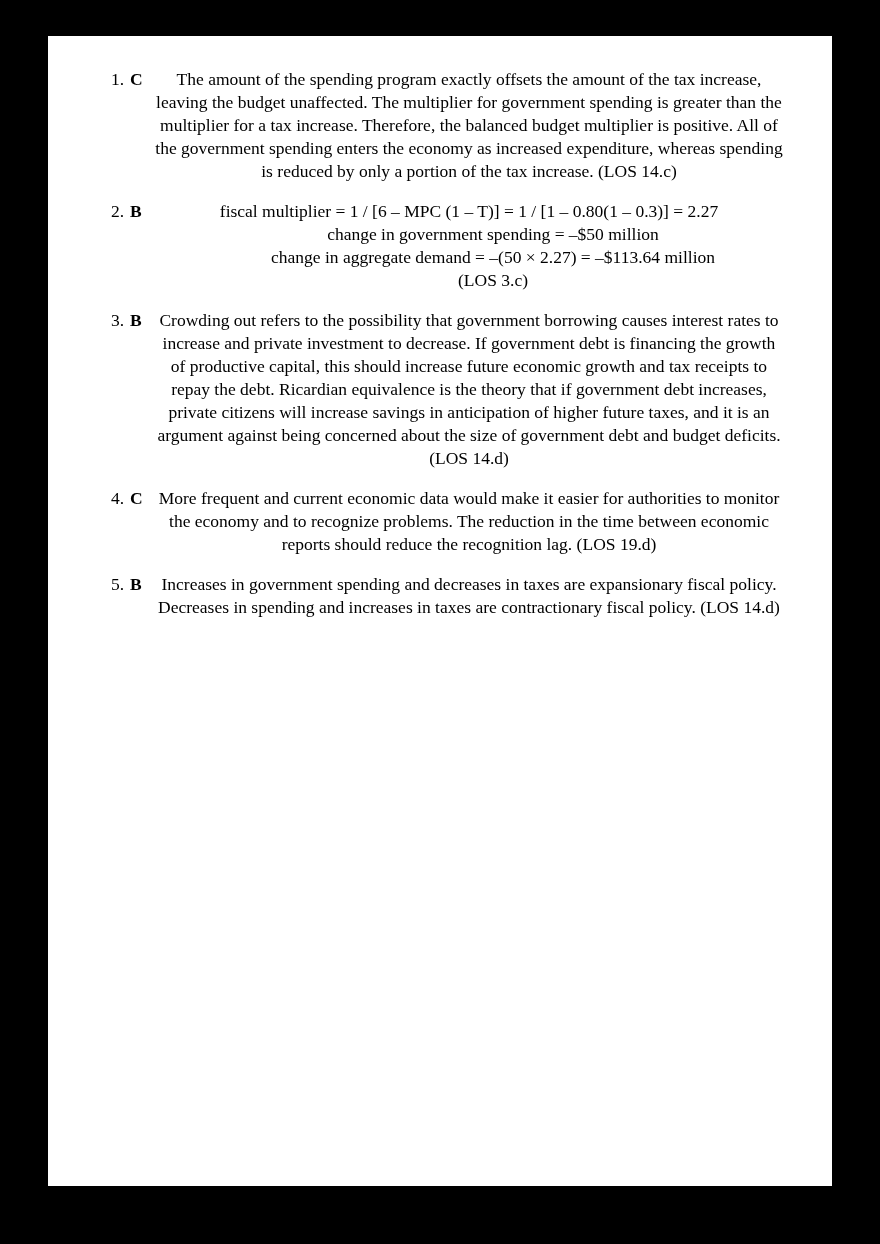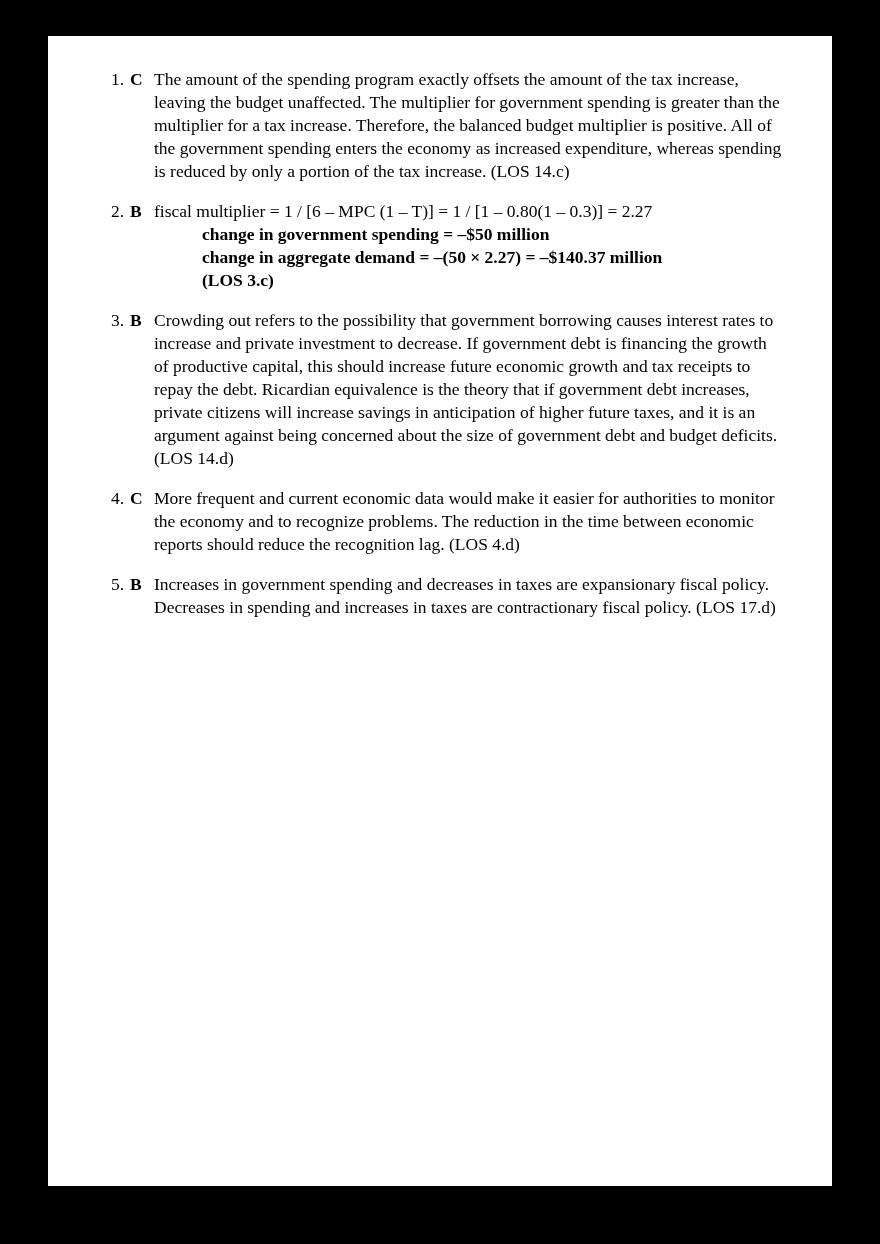--- a/index.html
+++ b/index.html
@@ -44,30 +44,29 @@
     text-align: left;
     padding-left: 6px;
     font-size: 17.5px;
     line-height: 23px;
     font-weight: bold;
   }
   .answer-body {
     flex: 1 1 auto;
     font-size: 17.5px;
     line-height: 23px;
-    text-align: left;
+    text-align: center;
     margin-left: 2px;
   }
   .answer-body .line {
     display: block;
   }
   .indent-line {
     display: block;
     padding-left: 48px;
-    font-weight: bold;
   }
 </style>
 </head>
 <body>
 
 <div class="page">
   <div class="content">
 
     <div class="answer">
       <div class="answer-num">1.</div>
@@ -76,43 +75,43 @@
         <span class="line">The amount of the spending program exactly offsets the amount of the tax increase, leaving the budget unaffected. The multiplier for government spending is greater than the multiplier for a tax increase. Therefore, the balanced budget multiplier is positive. All of the government spending enters the economy as increased expenditure, whereas spending is reduced by only a portion of the tax increase. (LOS 14.c)</span>
       </div>
     </div>
 
     <div class="answer">
       <div class="answer-num">2.</div>
       <div class="answer-letter">B</div>
       <div class="answer-body">
         <span class="line">fiscal multiplier = 1 / [6 – MPC (1 – T)] = 1 / [1 – 0.80(1 – 0.3)] = 2.27</span>
         <span class="indent-line">change in government spending = –$50 million</span>
-        <span class="indent-line">change in aggregate demand = –(50 × 2.27) = –$140.37 million</span>
+        <span class="indent-line">change in aggregate demand = –(50 × 2.27) = –$113.64 million</span>
         <span class="indent-line">(LOS 3.c)</span>
       </div>
     </div>
 
     <div class="answer">
       <div class="answer-num">3.</div>
       <div class="answer-letter">B</div>
       <div class="answer-body">
         <span class="line">Crowding out refers to the possibility that government borrowing causes interest rates to increase and private investment to decrease. If government debt is financing the growth of productive capital, this should increase future economic growth and tax receipts to repay the debt. Ricardian equivalence is the theory that if government debt increases, private citizens will increase savings in anticipation of higher future taxes, and it is an argument against being concerned about the size of government debt and budget deficits. (LOS 14.d)</span>
       </div>
     </div>
 
     <div class="answer">
       <div class="answer-num">4.</div>
       <div class="answer-letter">C</div>
       <div class="answer-body">
-        <span class="line">More frequent and current economic data would make it easier for authorities to monitor the economy and to recognize problems. The reduction in the time between economic reports should reduce the recognition lag. (LOS 4.d)</span>
+        <span class="line">More frequent and current economic data would make it easier for authorities to monitor the economy and to recognize problems. The reduction in the time between economic reports should reduce the recognition lag. (LOS 19.d)</span>
       </div>
     </div>
 
     <div class="answer">
       <div class="answer-num">5.</div>
       <div class="answer-letter">B</div>
       <div class="answer-body">
-        <span class="line">Increases in government spending and decreases in taxes are expansionary fiscal policy. Decreases in spending and increases in taxes are contractionary fiscal policy. (LOS 17.d)</span>
+        <span class="line">Increases in government spending and decreases in taxes are expansionary fiscal policy. Decreases in spending and increases in taxes are contractionary fiscal policy. (LOS 14.d)</span>
       </div>
     </div>
 
   </div>
 </div>
 
 </body></html>

